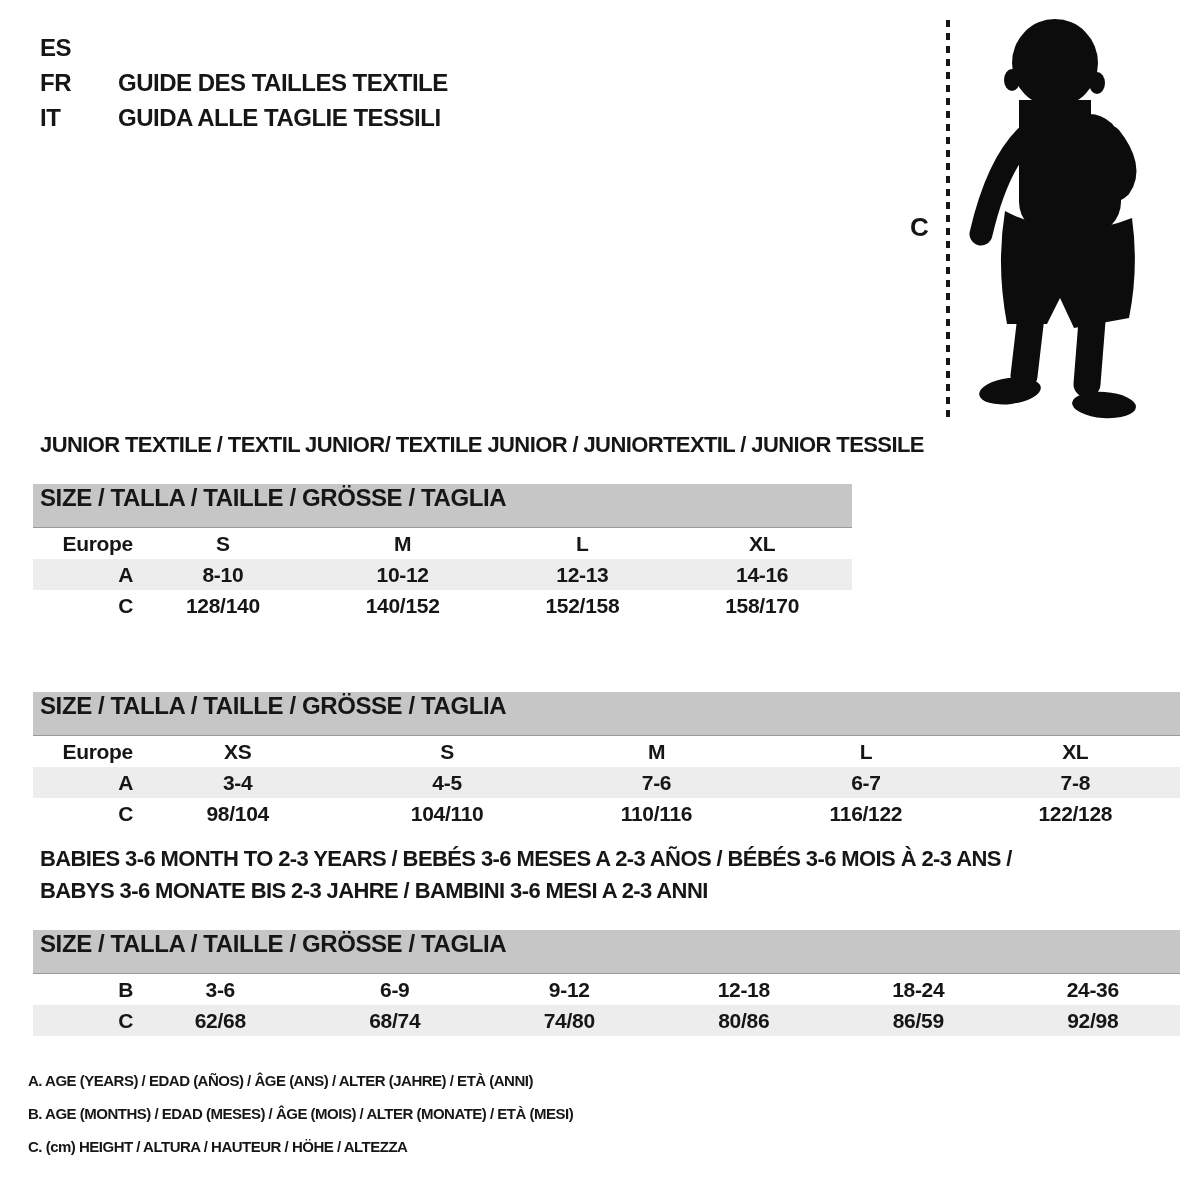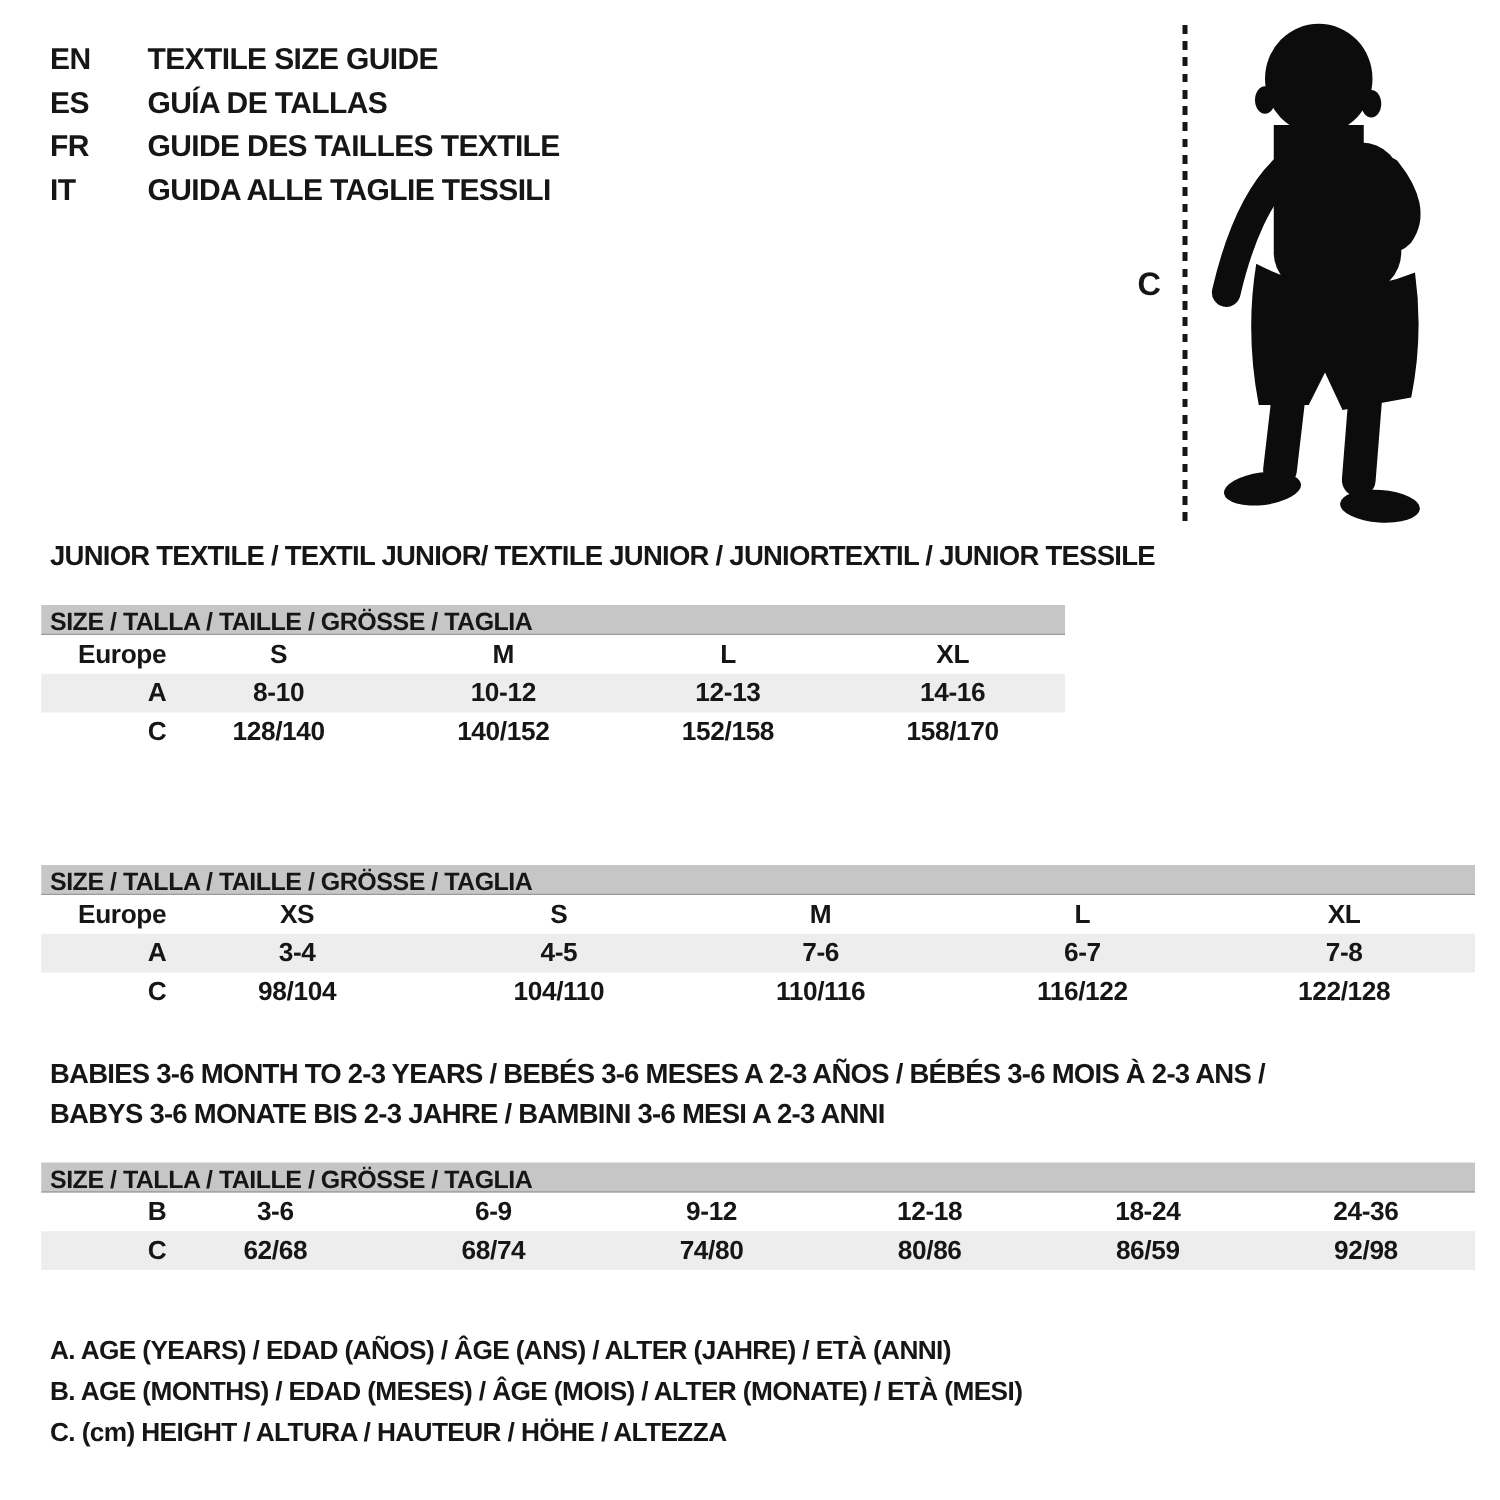--- a/index.html
+++ b/index.html
@@ -66,65 +66,60 @@
   #babies-title{top:846px;}
   #babies-title2{top:878px;}
   .size-table{
     position:absolute;
     left:33px;
   }
   #junior-table{top:484px;width:819px;}
   #children-table{top:692px;width:1147px;}
   #babies-table{top:930px;width:1147px;}
   .band{
-    height:24px;
+    height:44px;
     line-height:28px;
     padding-left:7px;
     background:var(--band-gray);
     border-bottom:1px solid #9a9a9a;
-    font-size:20px;
+    font-size:24px;
     letter-spacing:-0.4px;
     white-space:nowrap;
   }
   .trow{
     display:grid;
     height:31px;
     line-height:31px;
     font-size:21px;
     letter-spacing:-0.3px;
   }
   .trow.shade{background:var(--row-shade);}
   .rlabel{padding-left:7px;text-align:right;}
   .cell{text-align:center;}
   
   .footer-line{
     position:absolute;
-    left:40px;
-    font-size:21px;
+    left:28px;
+    font-size:15px;
     letter-spacing:-0.5px;
     line-height:26px;
     white-space:nowrap;
   }
   #footer-a{top:1068px;}
   #footer-b{top:1101px;}
   #footer-c{top:1134px;}
 </style>
 </head>
 <body>
 
 <div class="page">
 
   <div class="lang-block">
     <div class="lang-row">
-      <span class="lang-code">EN</span>
-      <span class="lang-title">TEXTILE SIZE GUIDE</span>
-    </div>
-    <div class="lang-row">
       <span class="lang-code">ES</span>
-      <span class="lang-title">GUÍA DE TALLAS</span>
     </div>
     <div class="lang-row">
       <span class="lang-code">FR</span>
       <span class="lang-title">GUIDE DES TAILLES TEXTILE</span>
     </div>
     <div class="lang-row">
       <span class="lang-code">IT</span>
       <span class="lang-title">GUIDA ALLE TAGLIE TESSILI</span>
     </div>
   </div>

